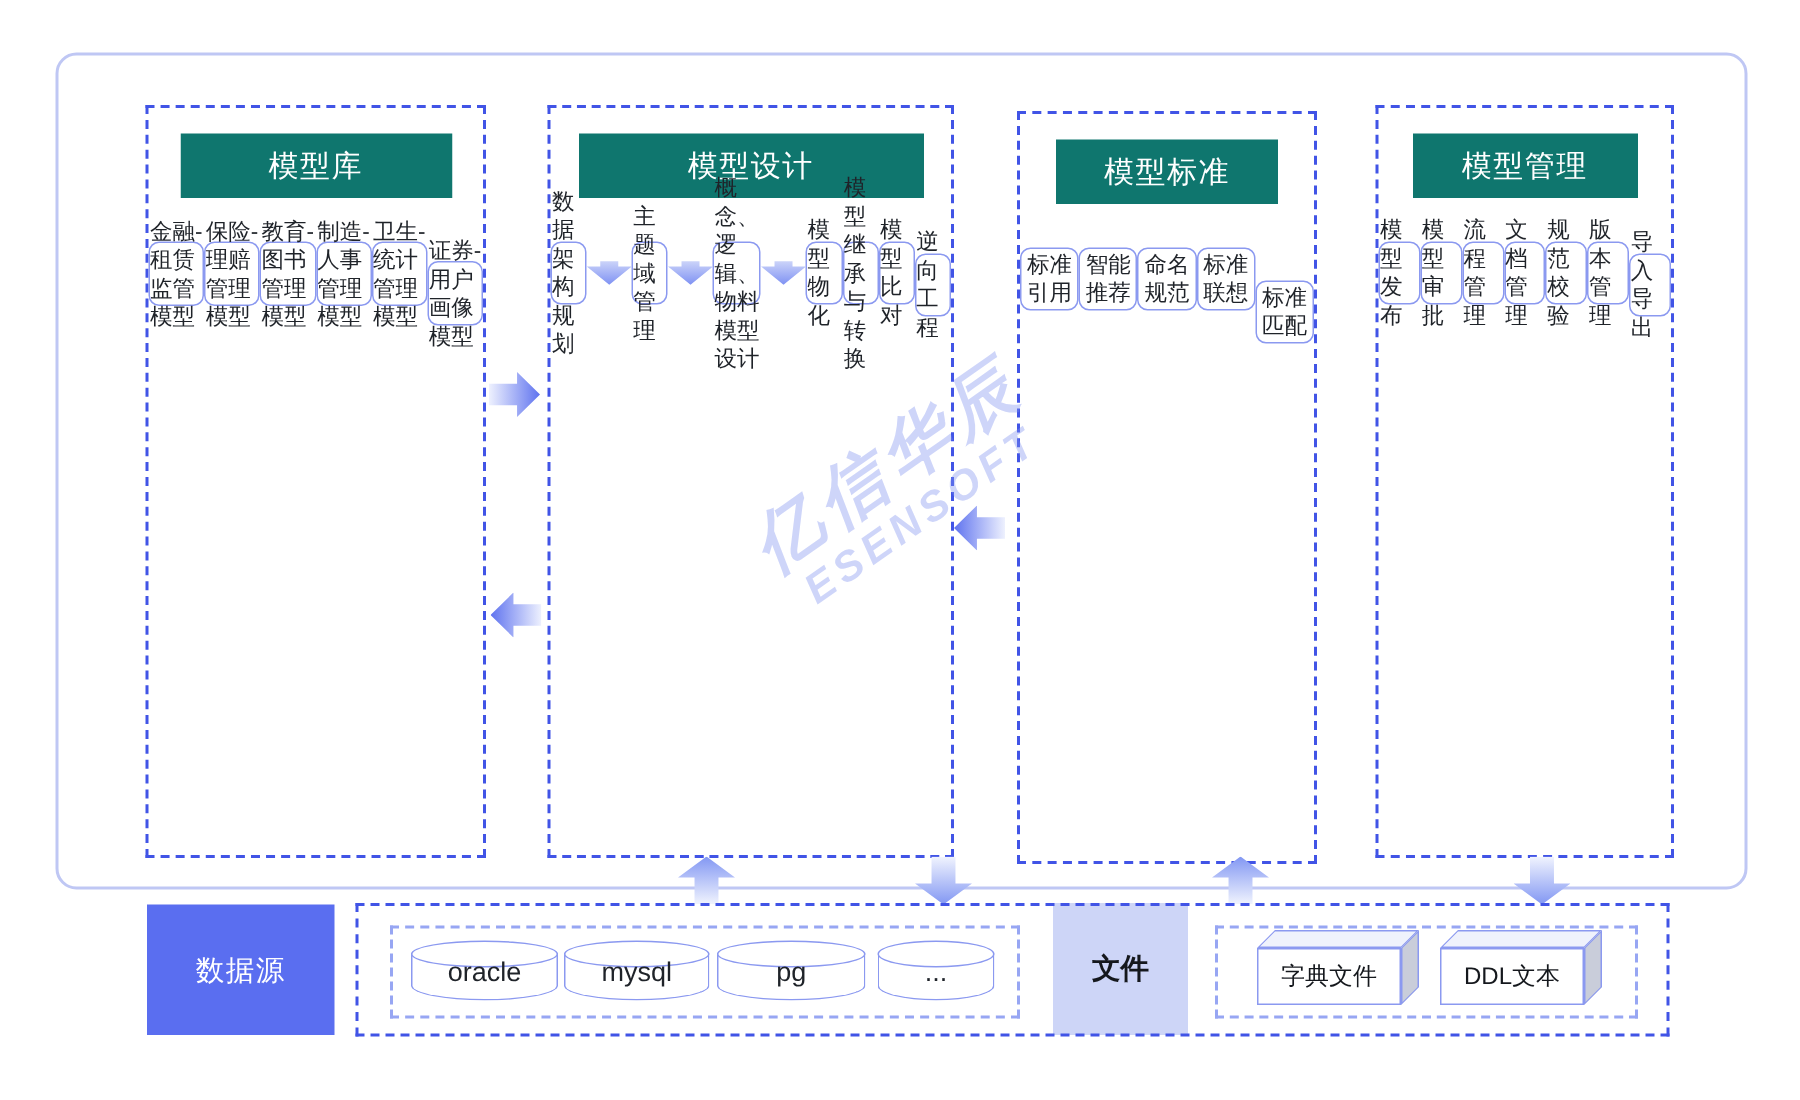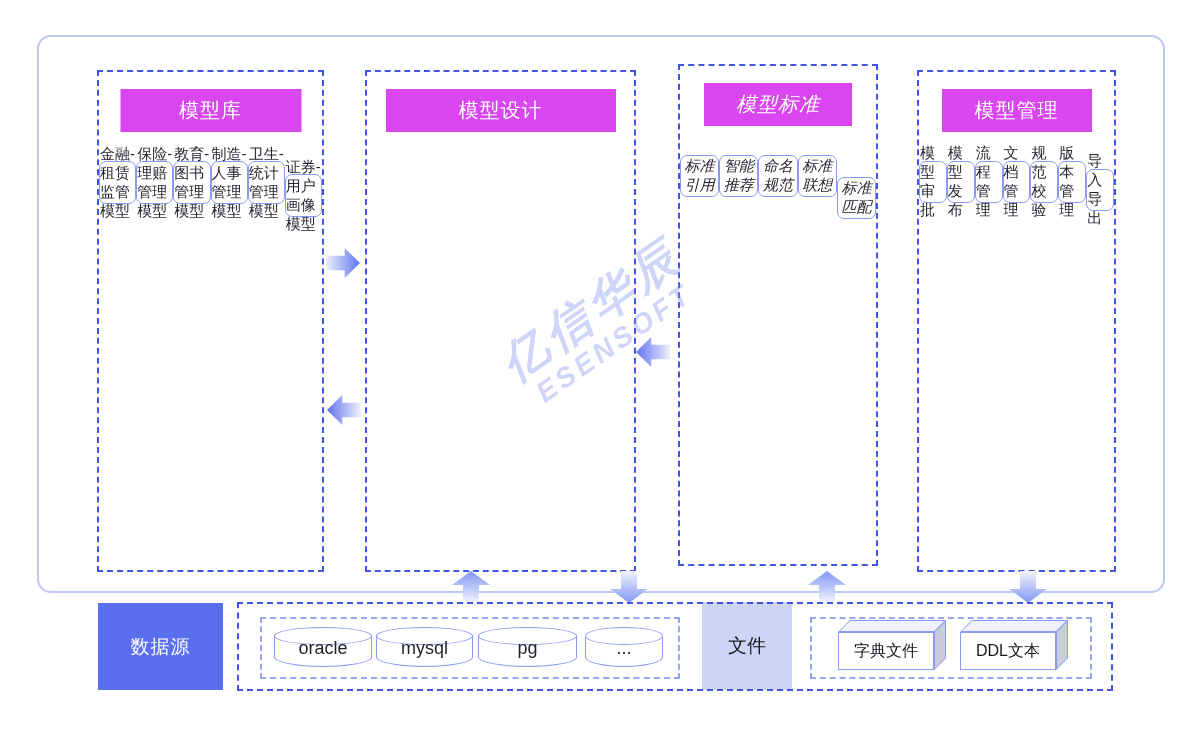--- a/index.html
+++ b/index.html
@@ -7,25 +7,25 @@
   .stage{position:relative;width:1200px;height:733px;background:#fff;overflow:hidden;}
 
   
   .outer-frame{position:absolute;left:37px;top:35px;width:1124px;height:554px;
     border:2px solid #bfc7f4;border-radius:14px;}
 
   
   .dash-col{position:absolute;border:2px dashed #4154e6;}
   .col1{left:97px;top:70px;width:223px;height:498px;}
   .col2{left:365px;top:70px;width:267px;height:498px;}
-  .col3{left:678px;top:64px;width:196px;height:498px;font-style:italic;}
+  .col3{left:678px;top:74px;width:196px;height:498px;}
   .col4{left:917px;top:70px;width:195px;height:498px;}
 
   .col-header{position:absolute;top:17px;left:50%;transform:translateX(-50%);
-    height:43px;background:#d946ef;color:#ffffff;font-size:20px;
+    height:43px;background:#0f766e;color:#ffffff;font-size:20px;
     display:flex;align-items:center;justify-content:center;letter-spacing:1px;}
   .col1 .col-header{width:181px;}
   .col2 .col-header{width:230px;}
   .col3 .col-header{width:148px;}
   .col4 .col-header{width:150px;}
 
   .items{position:absolute;top:89px;left:0;right:0;display:flex;flex-direction:row;align-items:center;}
   .item{background:#ffffff;border:1px solid #8b99f0;border-radius:7px;
     display:flex;align-items:center;justify-content:center;
     font-size:15px;color:#1f2329;box-sizing:border-box;}
@@ -55,21 +55,21 @@
   
   .datasource{position:absolute;left:98px;top:603px;width:125px;height:87px;background:#5a6ef0;
     color:#fff;font-size:19px;display:flex;align-items:center;justify-content:center;letter-spacing:1px;}
   .big-dash{position:absolute;left:237px;top:602px;width:876px;height:89px;
     border:2px dashed #4154e6;z-index:3;pointer-events:none;box-sizing:border-box;}
   .inner-dash{position:absolute;border:2px dashed #97a6f3;box-sizing:border-box;}
   .inner1{left:260px;top:617px;width:420px;height:62px;}
   .inner2{left:810px;top:617px;width:282px;height:62px;}
 
   .file-box{position:absolute;left:702px;top:602px;width:90px;height:88px;background:#cdd5f7;
-    color:#15181d;font-size:19px;display:flex;align-items:center;justify-content:center;z-index:2;}
+    color:#15181d;font-size:19px;display:flex;align-items:center;justify-content:center;z-index:2;font-weight:bold;}
 
   
   .cyl{position:absolute;top:635px;height:32px;background:#fff;border:1px solid #8b99f0;border-top:none;
     border-radius:0 0 50% 50% / 0 0 10px 10px;box-sizing:border-box;}
   .cyl::before{content:"";position:absolute;left:-1px;right:-1px;top:-8px;height:16px;
     background:#fff;border:1px solid #8b99f0;border-radius:50%;}
   .cyl span{position:absolute;left:0;right:0;top:3px;text-align:center;font-size:18px;color:#1f2329;z-index:1;}
   .cyl-oracle{left:274px;width:98px;padding-left:24px;}
   .cyl-mysql{left:376px;width:97px;}
   .cyl-pg{left:478px;width:99px;}
@@ -108,38 +108,50 @@
       <div class="item">保险-理赔管理模型</div>
       <div class="item">教育-图书管理模型</div>
       <div class="item">制造-人事管理模型</div>
       <div class="item">卫生-统计管理模型</div>
       <div class="item">证券-用户画像模型</div>
     </div>
   </div>
 
   <div class="dash-col col2">
     <div class="col-header">模型设计</div>
+    <div class="items">
+      <div class="item">数据架构规划</div>
+      <div class="gap-arrow"></div>
+      <div class="item">主题域管理</div>
+      <div class="gap-arrow"></div>
+      <div class="item">概念、逻辑、物料模型设计</div>
+      <div class="gap-arrow"></div>
+      <div class="item">模型物化</div>
+      <div class="item">模型继承与转换</div>
+      <div class="item">模型比对</div>
+      <div class="item">逆向工程</div>
+    </div>
   </div>
 
   <div class="dash-col col3">
     <div class="col-header">模型标准</div>
     <div class="items">
       <div class="item">标准引用</div>
       <div class="item">智能推荐</div>
       <div class="item">命名规范</div>
       <div class="item">标准联想</div>
       <div class="item">标准匹配</div>
     </div>
   </div>
 
   <div class="dash-col col4">
     <div class="col-header">模型管理</div>
     <div class="items">
+      <div class="item">模型发布</div>
       <div class="item">模型审批</div>
-      <div class="item">模型发布</div>
       <div class="item">流程管理</div>
       <div class="item">文档管理</div>
       <div class="item">规范校验</div>
       <div class="item">版本管理</div>
       <div class="item">导入导出</div>
     </div>
   </div>
 
   <div class="harrow arrow-right" style="left:326px;top:248px;"></div>
   <div class="harrow arrow-left" style="left:327px;top:395px;"></div>

